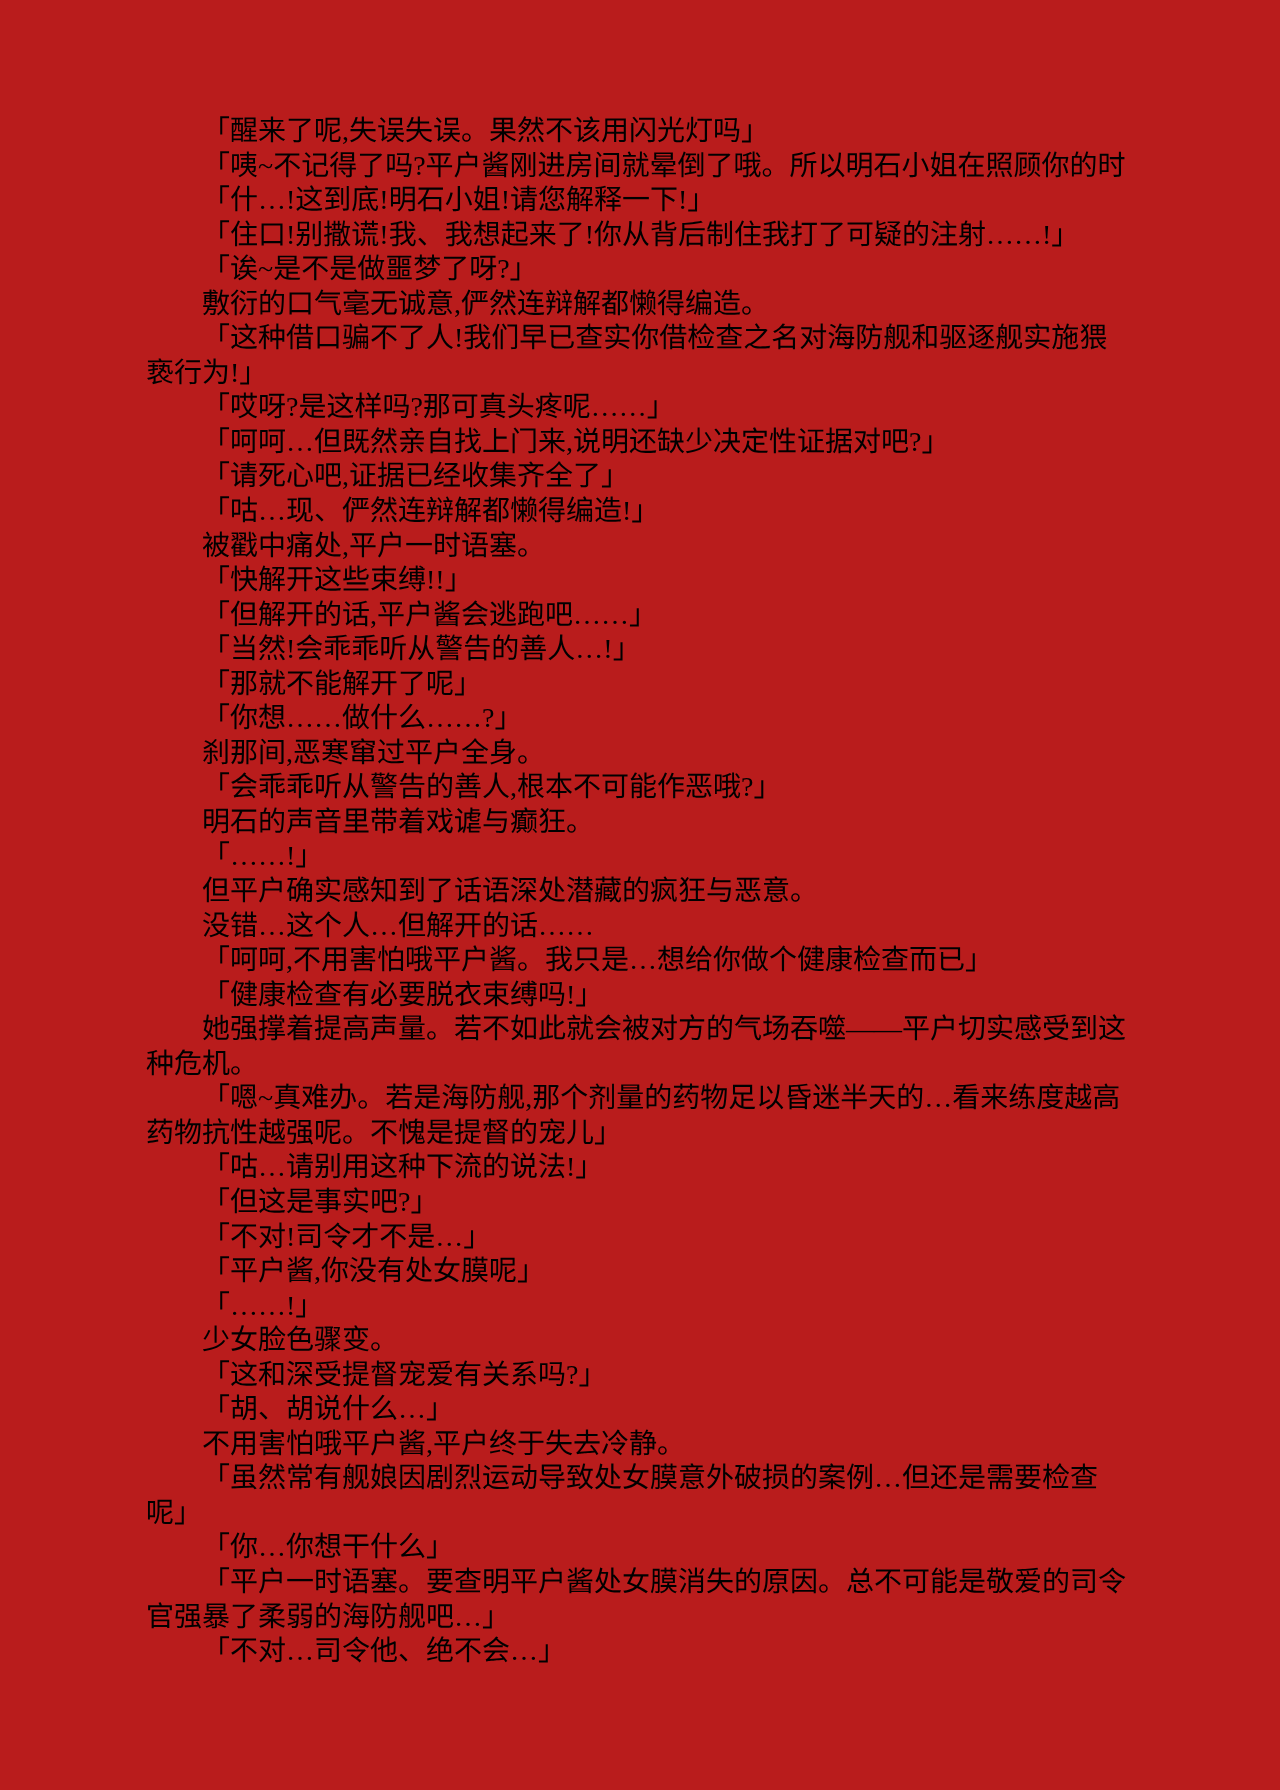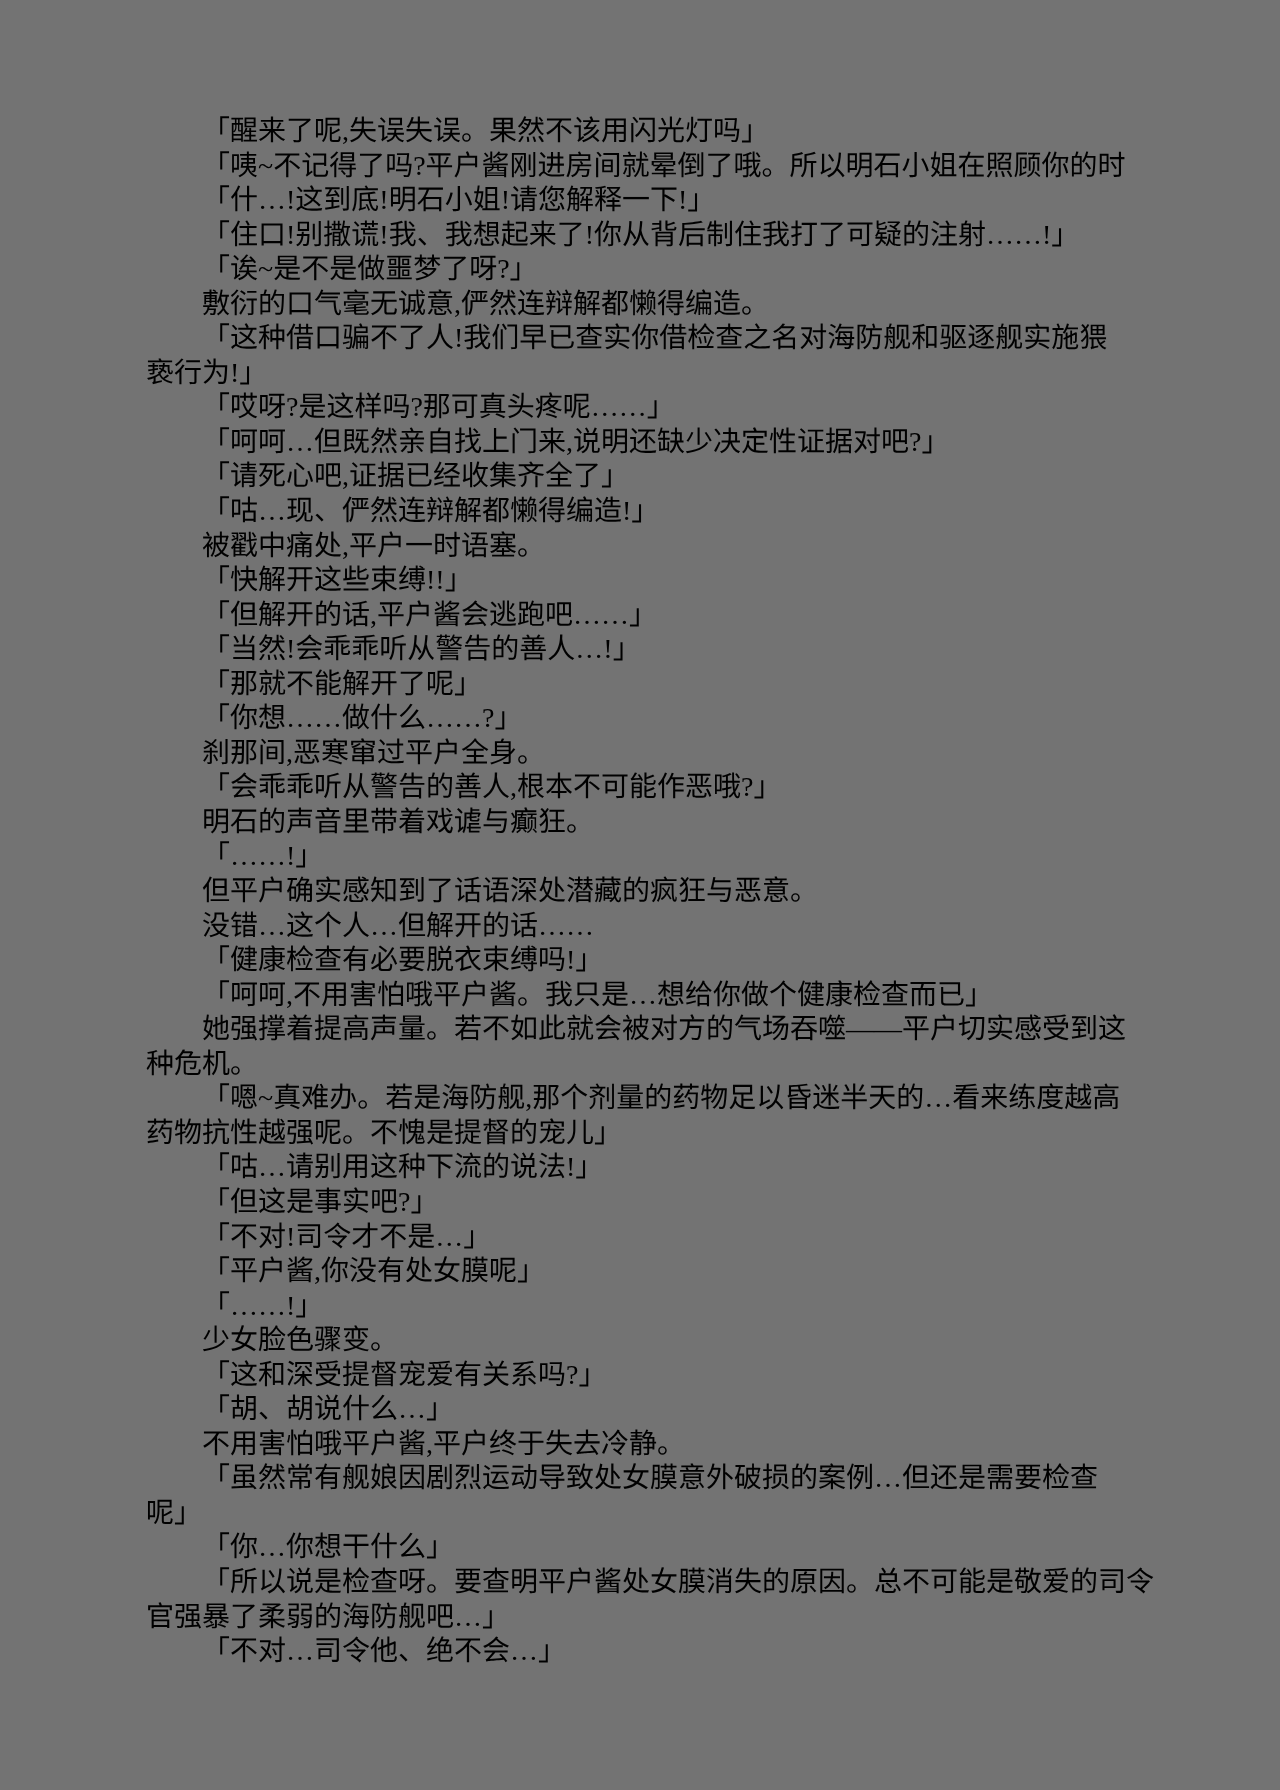--- a/index.html
+++ b/index.html
@@ -10,21 +10,21 @@
     width: 1280px;
     height: 1790px;
     background: #ffffff;
     overflow: hidden;
   }
   .page {
     box-sizing: border-box;
     width: 1280px;
     height: 1790px;
     padding: 114px 144px 0 146px;
-    background: #737373;
+    background: #b91c1c;
     overflow: hidden;
   }
   .text-body {
     width: 990px;
   }
   .line {
     font-family: "Liberation Serif", "DejaVu Serif", serif;
     font-size: 28px;
     line-height: 34.56px;
     height: 34.56px;
@@ -58,35 +58,35 @@
       <div class="line indent">「但解开的话,平户酱会逃跑吧……」</div>
       <div class="line indent">「当然!会乖乖听从警告的善人…!」</div>
       <div class="line indent">「那就不能解开了呢」</div>
       <div class="line indent">「你想……做什么……?」</div>
       <div class="line indent">刹那间,恶寒窜过平户全身。</div>
       <div class="line indent">「会乖乖听从警告的善人,根本不可能作恶哦?」</div>
       <div class="line indent">明石的声音里带着戏谑与癫狂。</div>
       <div class="line indent">「……!」</div>
       <div class="line indent">但平户确实感知到了话语深处潜藏的疯狂与恶意。</div>
       <div class="line indent">没错…这个人…但解开的话……</div>
+      <div class="line indent">「呵呵,不用害怕哦平户酱。我只是…想给你做个健康检查而已」</div>
       <div class="line indent">「健康检查有必要脱衣束缚吗!」</div>
-      <div class="line indent">「呵呵,不用害怕哦平户酱。我只是…想给你做个健康检查而已」</div>
       <div class="line indent">她强撑着提高声量。若不如此就会被对方的气场吞噬——平户切实感受到这</div>
       <div class="line">种危机。</div>
       <div class="line indent">「嗯~真难办。若是海防舰,那个剂量的药物足以昏迷半天的…看来练度越高</div>
       <div class="line">药物抗性越强呢。不愧是提督的宠儿」</div>
       <div class="line indent">「咕…请别用这种下流的说法!」</div>
       <div class="line indent">「但这是事实吧?」</div>
       <div class="line indent">「不对!司令才不是…」</div>
       <div class="line indent">「平户酱,你没有处女膜呢」</div>
       <div class="line indent">「……!」</div>
       <div class="line indent">少女脸色骤变。</div>
       <div class="line indent">「这和深受提督宠爱有关系吗?」</div>
       <div class="line indent">「胡、胡说什么…」</div>
       <div class="line indent">不用害怕哦平户酱,平户终于失去冷静。</div>
       <div class="line indent">「虽然常有舰娘因剧烈运动导致处女膜意外破损的案例…但还是需要检查</div>
       <div class="line">呢」</div>
       <div class="line indent">「你…你想干什么」</div>
-      <div class="line indent">「所以说是检查呀。要查明平户酱处女膜消失的原因。总不可能是敬爱的司令</div>
+      <div class="line indent">「平户一时语塞。要查明平户酱处女膜消失的原因。总不可能是敬爱的司令</div>
       <div class="line">官强暴了柔弱的海防舰吧…」</div>
       <div class="line indent">「不对…司令他、绝不会…」</div>
     </div>
 </div>
 
 </body></html>

